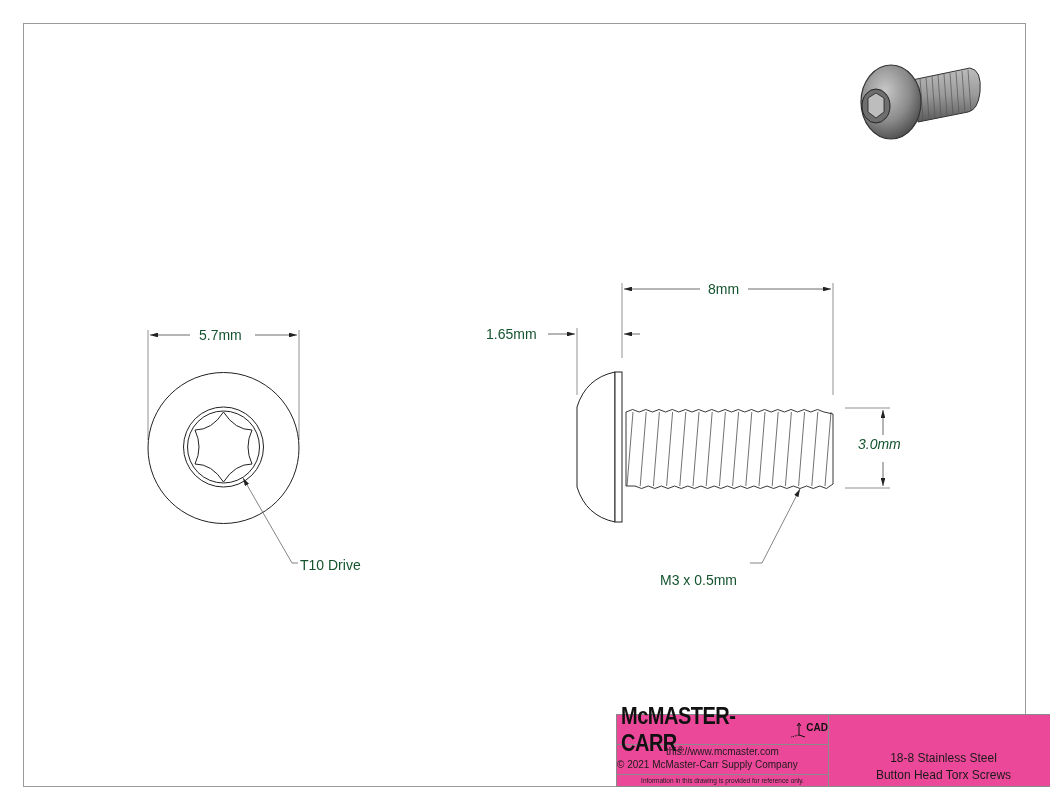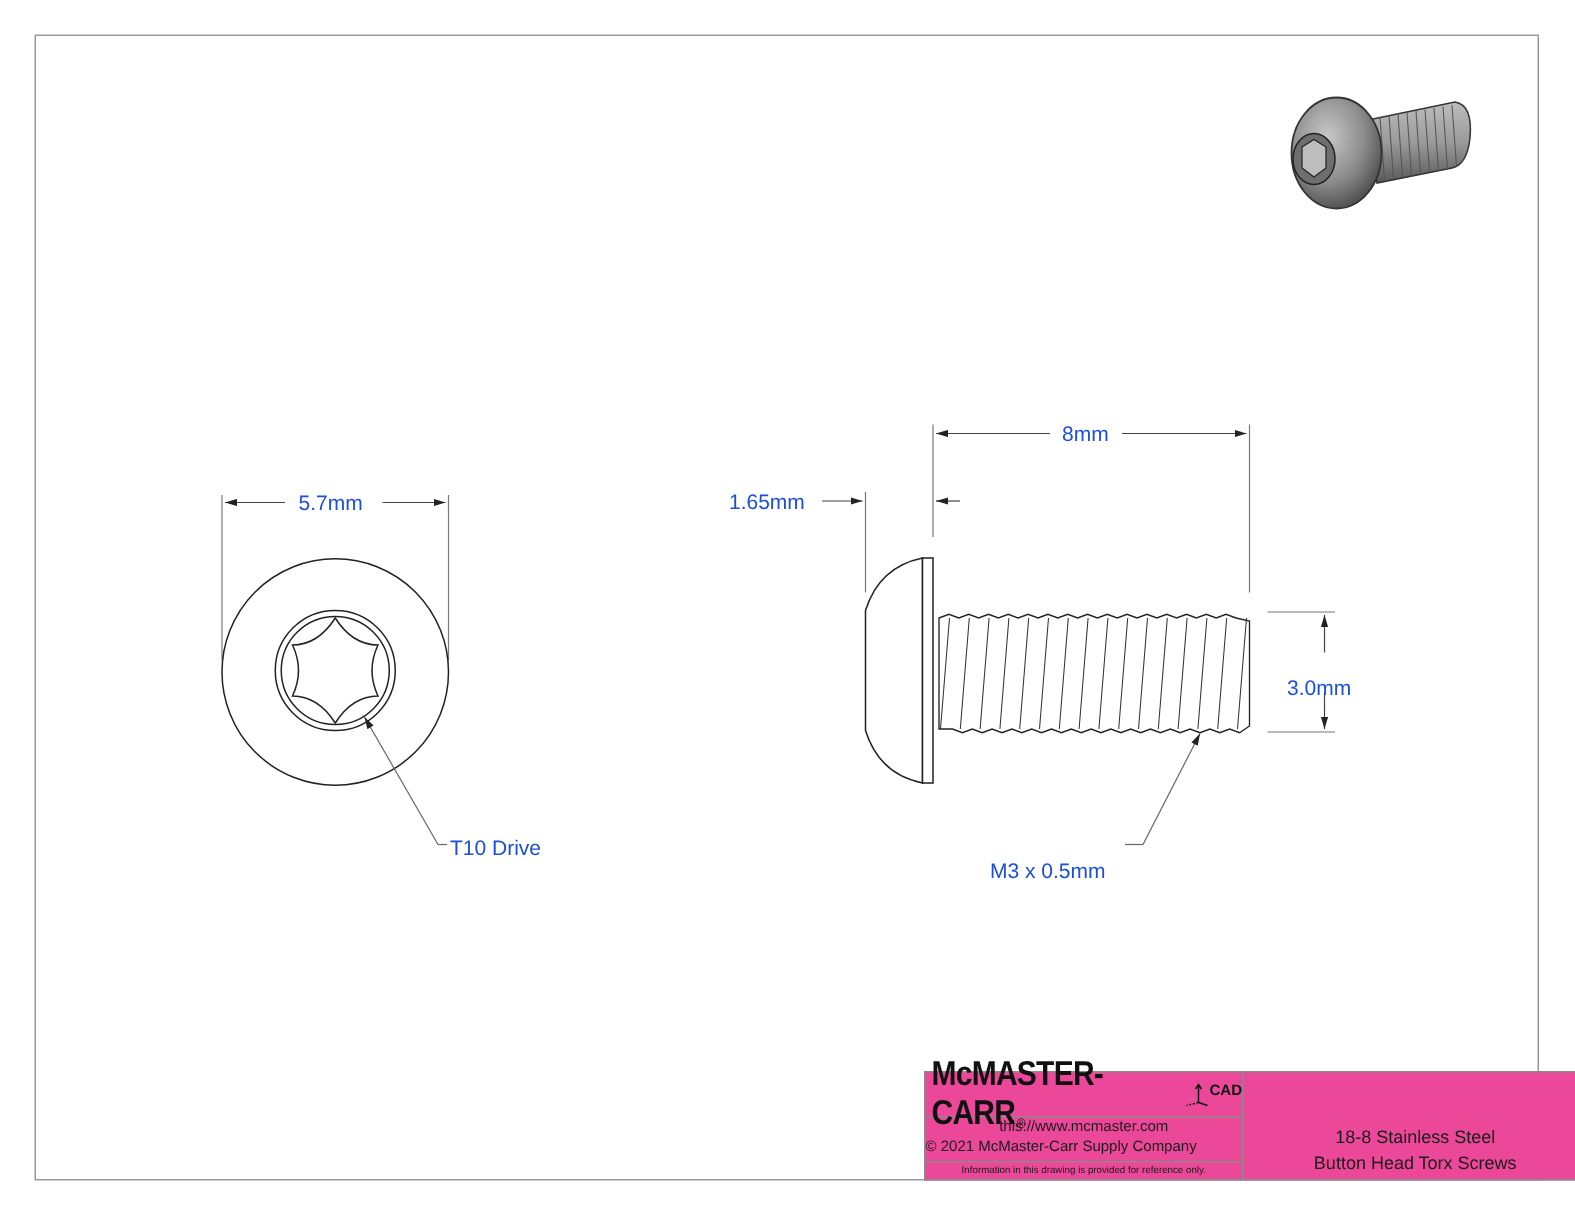--- a/index.html
+++ b/index.html
@@ -1,19 +1,19 @@
 <!DOCTYPE html>
 <html><head>
 <meta charset="utf-8">
 <style>
   html, body { margin:0; padding:0; background:#ffffff; }
   body { width:1050px; height:811px; position:relative; overflow:hidden; font-family:"Liberation Sans", sans-serif; color:#1a1a1a; }
   .frame { position:absolute; left:23px; top:23px; width:1003px; height:764px; border:1px solid #9a9a9a; box-sizing:border-box; }
   svg.drawing { position:absolute; left:0; top:0; }
-  .dim-text { position:absolute; font-size:14px; color:#1d4ed8; white-space:nowrap; line-height:16px; }
+  .dim-text { position:absolute; font-size:14px; color:#14532d; white-space:nowrap; line-height:16px; }
   .titleblock { position:absolute; left:616px; top:714px; width:443px; height:73px; border:1px solid #8a8a8a; box-sizing:border-box; background:#ec4899; }
   .tb-left { position:absolute; left:0; top:0; width:212px; height:100%; border-right:1px solid #8a8a8a; box-sizing:border-box; }
   .tb-right { position:absolute; left:212px; top:0; right:0; height:100%; }
   .tb-logo-row { position:absolute; left:0; top:0; width:100%; height:30px; border-bottom:1px solid #8a8a8a; box-sizing:border-box; display:flex; align-items:center; padding-left:4px; }
   .logo { font-family:"Liberation Sans", sans-serif; font-weight:bold; font-size:20px; letter-spacing:-0.5px; color:#111; transform:scaleY(1.15); transform-origin:left center; }
   .logo-reg { font-size:8px; font-weight:normal; margin-left:1px; vertical-align:-2px; }
   .cad { display:flex; align-items:flex-start; margin-left:6px; font-size:10px; font-weight:bold; color:#111;text-align:center; }
   .tb-url { position:absolute; left:0; top:31px; width:100%; text-align:center; font-size:10px; line-height:12px; }
   .tb-copy { position:absolute; left:0; top:44px; width:100%; font-size:10px; line-height:12px; }
   .tb-info-row { position:absolute; left:0; top:59px; width:100%; height:14px; border-top:1px solid #8a8a8a; box-sizing:border-box; text-align:center; font-size:6.5px; line-height:12px; }
@@ -120,21 +120,21 @@
     <ellipse cx="891" cy="102" rx="30" ry="37" fill="url(#headGrad)" stroke="#333" stroke-width="1.2"></ellipse>
     <ellipse cx="876" cy="106" rx="14" ry="17" fill="#6e6e6e" stroke="#222" stroke-width="1"></ellipse>
     <path d="M876,93 L884,98 L884,112 L876,118 L868,112 L868,98 Z" fill="#bdbdbd" stroke="#222" stroke-width="0.8"></path>
   </g>
 </svg>
 
 <div class="dim-text" style="left:199px; top:327px;">5.7mm</div>
 <div class="dim-text" style="left:300px; top:557px;">T10 Drive</div>
 <div class="dim-text" style="left:708px; top:281px;">8mm</div>
 <div class="dim-text" style="left:486px; top:326px;text-align:center;">1.65mm</div>
-<div class="dim-text" style="left:858px; top:450px;">3.0mm</div>
+<div class="dim-text" style="left:858px; top:436px;font-style:italic;">3.0mm</div>
 <div class="dim-text" style="left:660px; top:556px;margin-top:16px;">M3 x 0.5mm</div>
 
 <div class="titleblock">
   <div class="tb-left">
     <div class="tb-logo-row">
       <span class="logo"><span>McMASTER-CARR</span><span class="logo-reg">®</span></span>
       <span class="cad">
         <svg width="16" height="16" viewBox="0 0 16 16">
           <line x1="9" y1="13" x2="9" y2="2" stroke="#111" stroke-width="1"></line>
           <path d="M7,4 L9,1 L11,4" fill="none" stroke="#111" stroke-width="1"></path>

